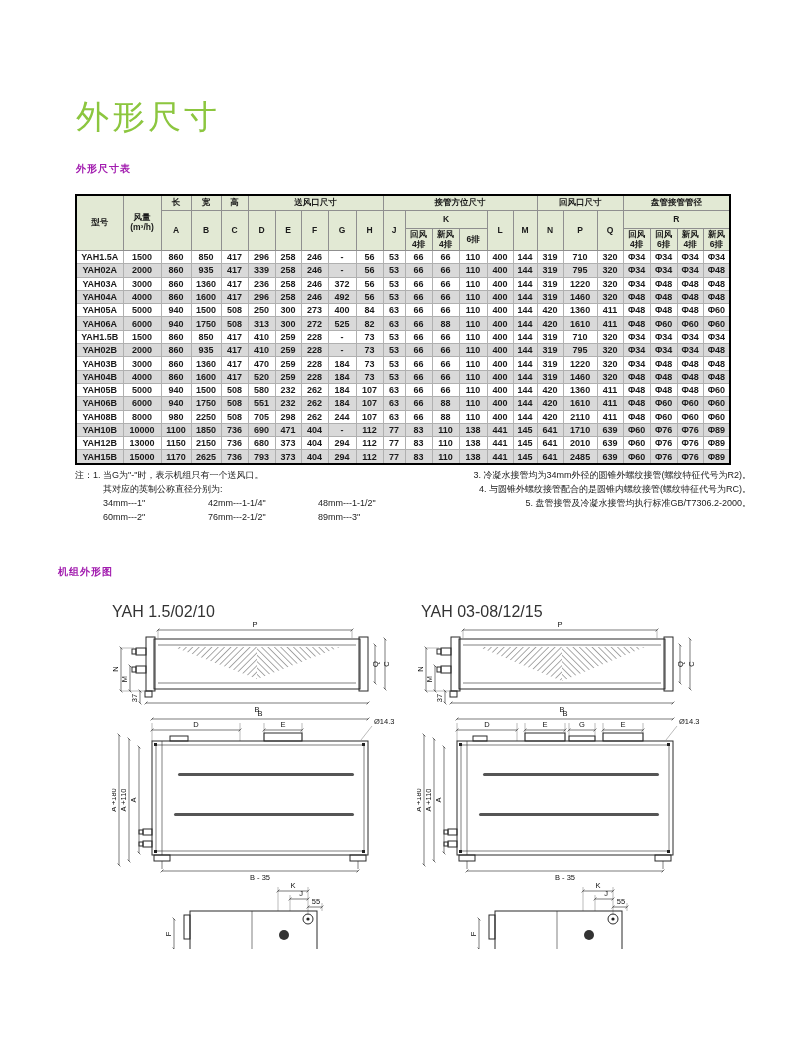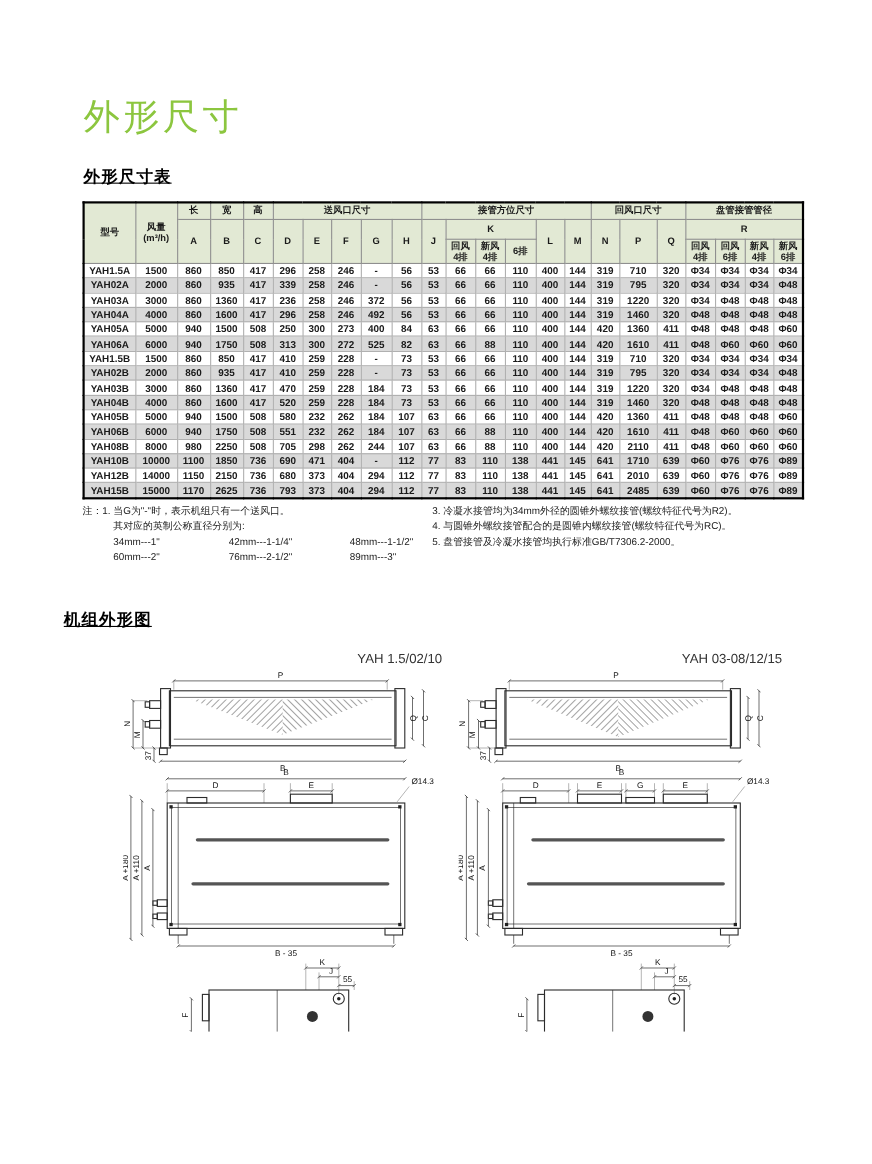--- a/index.html
+++ b/index.html
@@ -1,44 +1,44 @@
 <!DOCTYPE html>
 <html><head>
 <meta charset="utf-8">
 <style>
   html,body{margin:0;padding:0;background:#fff;}
   .page{position:relative;width:793px;height:938px;background:#ffffff;overflow:hidden;
-        font-family:"Liberation Sans",sans-serif;color:#1a1a1a;}
+        font-family:"Liberation Sans",sans-serif;color:#1a1a1a;margin-top:11px;}
   .main-title{position:absolute;left:76px;top:84px;font-size:33px;color:#8cc63f;letter-spacing:3px;}
-  .sub-title{position:absolute;font-size:15px;font-weight:bold;color:#000000;letter-spacing:1px;text-decoration:underline;}
+  .sub-title{position:absolute;font-size:10px;font-weight:bold;color:#a21caf;letter-spacing:1px;}
   #t1{left:76px;top:151px;}
   #t2{left:58px;top:554px;}
 
   
   .dims-table-wrap{position:absolute;left:75px;top:183px;}
   table.dims{border-collapse:collapse;table-layout:fixed;width:654px;border:2px solid #000;}
   table.dims th{background:#e2e9d4;border:1px solid #8f8f8f;font-size:8.5px;font-weight:bold;
                 padding:0;text-align:center;vertical-align:middle;white-space:pre-line;line-height:1.15;}
   table.dims thead tr:nth-child(1) th{height:14px;}
   table.dims thead tr:nth-child(2) th{height:17px;}
   table.dims thead tr:nth-child(3) th{height:21px;}
   table.dims td{border:1px solid #b0b0b0;font-size:9px;font-weight:bold;text-align:center;
                 height:12.3px;padding:0;white-space:nowrap;}
   table.dims tbody tr:nth-child(even){background:#d9d9d9;}
   table.dims tbody tr:nth-child(odd){background:#ffffff;}
 
   
   .notes{position:absolute;top:458px;font-size:9px;line-height:1.55;color:#222;}
   #notes-left{left:75px;width:315px;display:flex;}
   #notes-left .prefix{width:18px;flex:none;}
-  #notes-right{left:393px;width:340px;}
+  #notes-right{left:411px;width:340px;text-align:right;}
   .conv-grid{display:grid;grid-template-columns:105px 110px 100px;margin-left:10px;}
 
   
-  .fig-title{position:absolute;top:592px;width:290px;text-align:right;font-size:12px;color:#333;}
+  .fig-title{position:absolute;top:592px;width:290px;text-align:left;font-size:16px;color:#333;}
   .fig-svg{position:absolute;top:608px;}
   .pt{fill:none;stroke:#2b2b2b;stroke-width:1;}
   .pt2{fill:none;stroke:#2b2b2b;stroke-width:0.6;}
   .dl{stroke:#444;stroke-width:0.7;fill:none;}
   .xl{stroke:#777;stroke-width:0.5;fill:none;}
   text.dim{font-family:"Liberation Sans",sans-serif;font-size:7.5px;fill:#111;}
   .pgnum{position:absolute;left:74px;top:998px;font-size:13px;color:#b3b3b3;}
 </style>
 </head>
 <body>
@@ -468,21 +468,21 @@
             <td>641</td>
             <td>1710</td>
             <td>639</td>
             <td>Φ60</td>
             <td>Φ76</td>
             <td>Φ76</td>
             <td>Φ89</td>
           </tr>
           <tr>
             <td>YAH12B</td>
-            <td>14000</td>
+            <td>13000</td>
             <td>1150</td>
             <td>2150</td>
             <td>736</td>
             <td>680</td>
             <td>373</td>
             <td>404</td>
             <td>294</td>
             <td>112</td>
             <td>77</td>
             <td>83</td>

